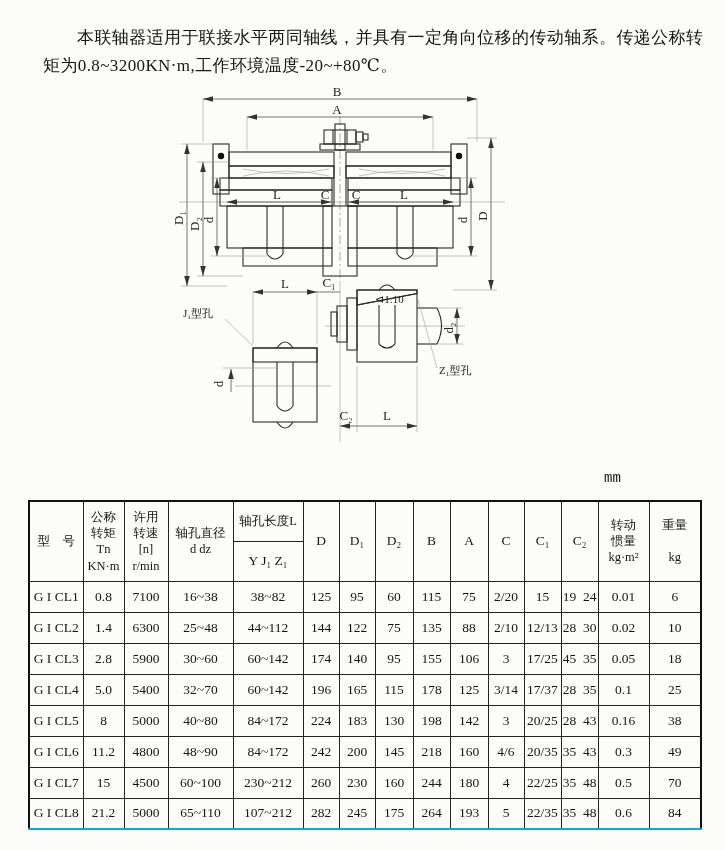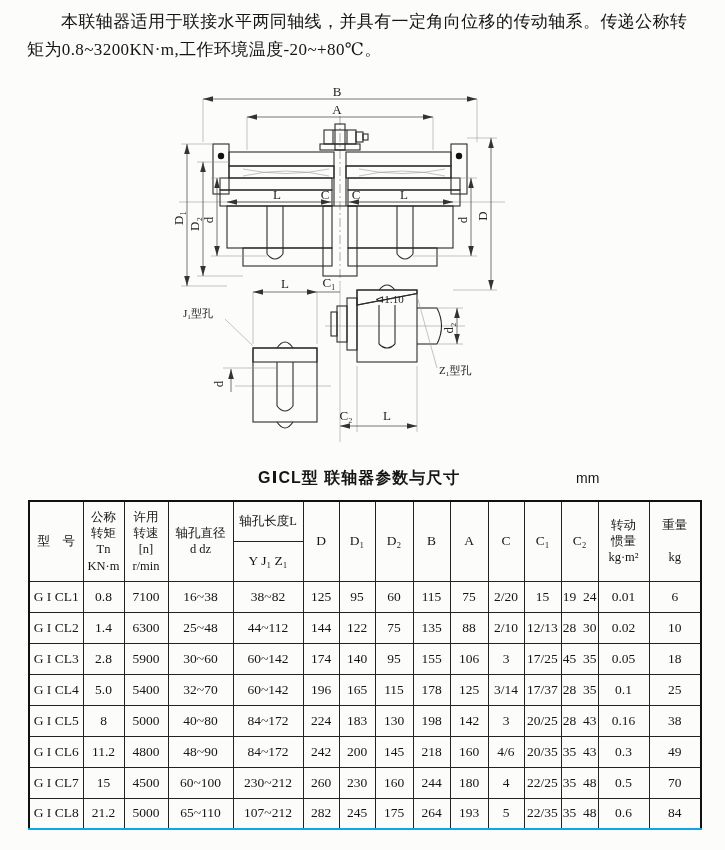--- a/index.html
+++ b/index.html
@@ -9,32 +9,32 @@
     background:#fcfcfb;
     font-family:"Liberation Serif","DejaVu Serif",serif;
     color:#151515;
     overflow:hidden;
   }
   .intro{
     position:absolute;left:27px;top:8px;width:672px;
     font-size:17px;line-height:1.62;
     text-indent:2em;
     letter-spacing:.4px;
-    margin:0;
+    margin:16px;
   }
   .drawing{position:absolute;left:165px;top:86px;}
   .caption-title{
     position:absolute;left:258px;top:468px;
     font-size:16px;font-weight:bold;letter-spacing:1px;
     font-family:"Liberation Sans","DejaVu Sans",sans-serif;
   }
   .caption-unit{
-    position:absolute;left:576px;top:470px;
+    position:absolute;left:604px;top:470px;
     font-size:14px;
-    font-family:Liberation Sans, sans-serif;
+    font-family:Liberation Mono, monospace;
   }
   table.params{
     position:absolute;left:28px;top:500px;
     width:672px;
     border-collapse:collapse;
     table-layout:fixed;
     border:2px solid #111;
     background:#fcfcfb;
   }
   table.params th,table.params td{
@@ -227,21 +227,20 @@
 
       <line class="thin" x1="192" y1="280" x2="192" y2="346"></line>
       <line class="thin" x1="252" y1="280" x2="252" y2="346"></line>
       <line class="dim" x1="175" y1="340" x2="192" y2="340" marker-start="url(#ar)"></line>
       <line class="dim" x1="192" y1="340" x2="252" y2="340" marker-end="url(#ar)"></line>
       <text class="dlabel" x="181" y="334" text-anchor="middle">C₂</text>
       <text class="dlabel" x="222" y="334" text-anchor="middle">L</text>
     </g>
   </svg>
 
-  <span class="caption-title">GⅠCL型  联轴器参数与尺寸</span>
   <span class="caption-unit">mm</span>
 
   <table class="params">
     <colgroup>
       <col style="width:54px">
         <col style="width:41px">
         <col style="width:44px">
       <col style="width:65px">
         <col style="width:70px">
       <col style="width:36px">

